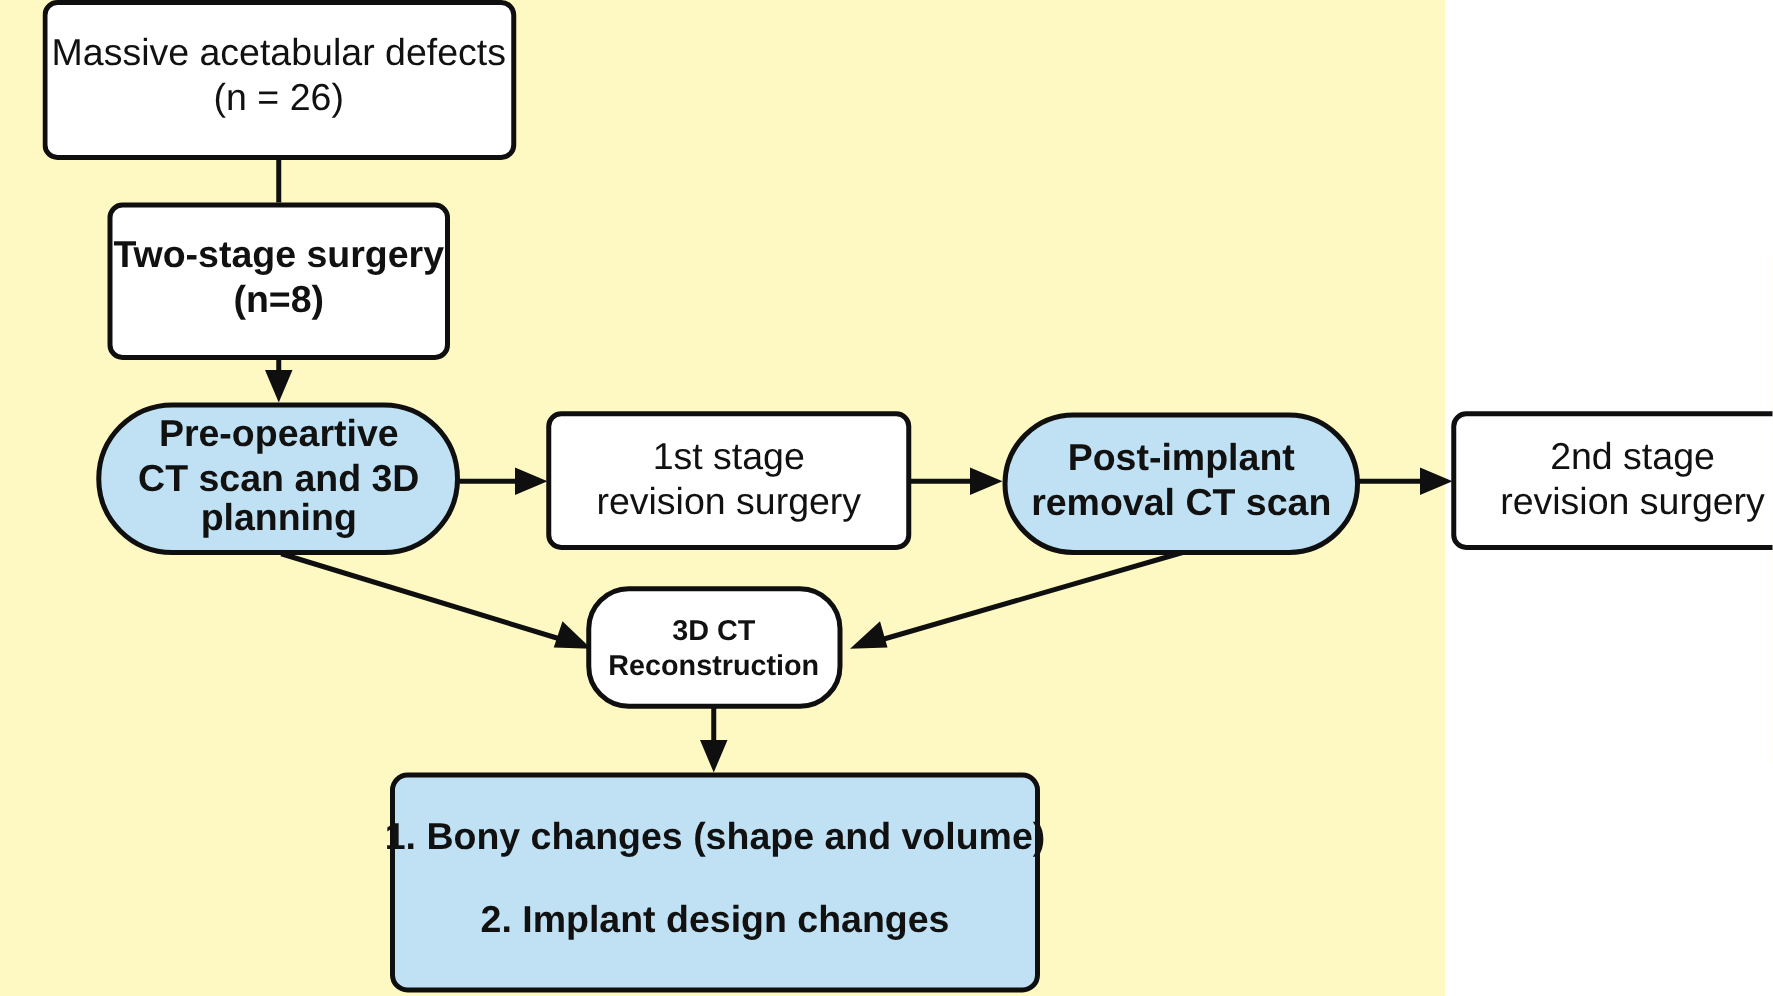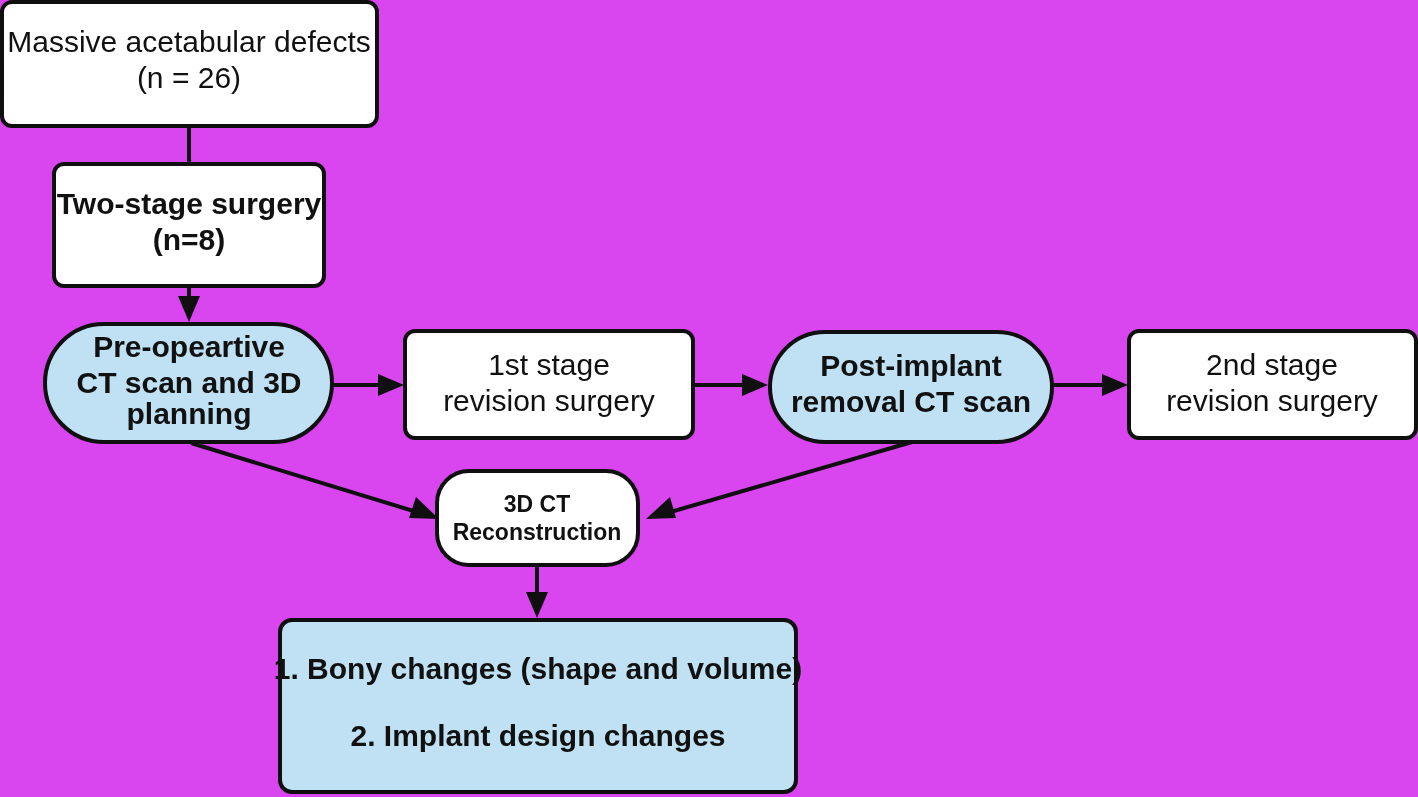--- a/index.html
+++ b/index.html
@@ -8,23 +8,24 @@
     background: #ffffff;
   }
   body {
     width: 1418px;
     height: 797px;
     overflow: hidden;
     font-family: "Liberation Sans", sans-serif;
   }
   #flow-root {
     position: relative;
-    width: 1418px;
+    width: 1122px;
     height: 797px;
-    background: #d946ef;
+    background: #fef9c3;
+    padding-left: 34px;
   }
   svg#flow-svg {
     display: block;
     width: 1418px;
     height: 797px;
   }
   .node-shape {
     stroke: #0f0f0f;
     stroke-width: 4;
   }

